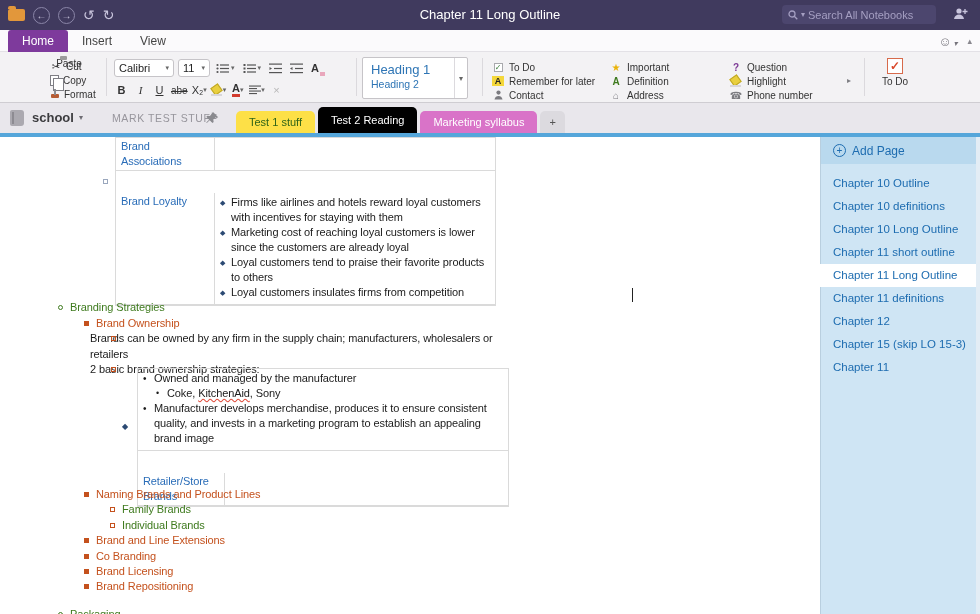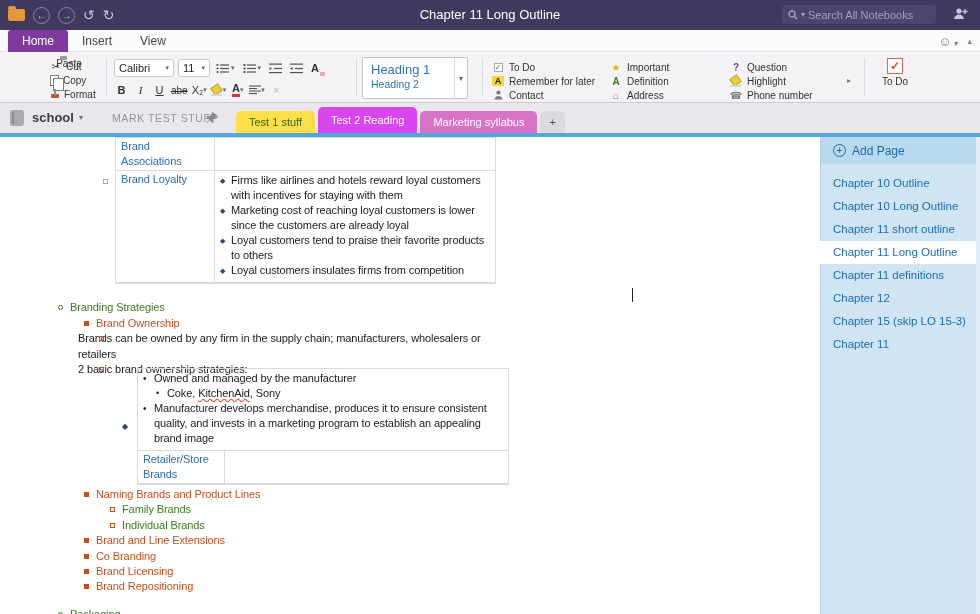--- a/index.html
+++ b/index.html
@@ -100,31 +100,31 @@
   .nbicon { position:absolute; left:10px; top:7px; width:14px; height:16px; background:#aba9b0; border-radius:2px 3px 3px 2px; }
   .nbicon::before { content:""; position:absolute; left:2px; top:2px; bottom:2px; width:2px; background:#8d8b92; }
   .nbname { position:absolute; left:32px; top:0; line-height:30px; font-size:13px; font-weight:bold; color:#3c3c3f;
             display:flex; align-items:center; gap:5px; }
   .nbname .dd { font-size:8px; color:#6e6c73; font-weight:normal; }
   .sgroup { position:absolute; left:112px; top:0; line-height:30px; font-size:10.5px; letter-spacing:.6px; color:#97959c; }
   .pin { position:absolute; left:206px; top:8px; }
   .tabs { position:absolute; left:236px; top:0; height:30px; display:flex; align-items:flex-end; gap:3px; }
   .stab { height:22px; line-height:22px; padding:0 13px; font-size:11px; border-radius:5px 5px 0 0; }
   .stab.green { background:#fde047; color:#2f6418; }
-  .stab.blue  { background:#d946ef; color:#fff; height:26px; line-height:26px; }
+  .stab.blue  { background:#000000; color:#fff; height:26px; line-height:26px; }
   .stab.pink  { background:#d973c8; color:#fff; }
   .stab.plus  { background:#dcdadf; color:#555; padding:0 9px; }
   .activeline { position:absolute; top:133px; left:0; width:100%; height:4px; background:#55a6da; }
 
   
   .content { position:absolute; top:137px; left:0; width:820px; height:477px; background:#fff;
              font-size:11px; letter-spacing:-0.1px; color:#1b1b1b; }
   .tblx { position:absolute; border:1px solid #dadada; }
   .t-row { display:flex; border-bottom:1px solid #dadada; }
-  .t-row:last-child { border-bottom:1px solid #dadada; }
+  .t-row:last-child { border-bottom:1px solid #dadada;margin-top:22px; }
   .t-cl { border-right:1px solid #dadada; padding:1px 5px; color:#2a6db8; line-height:15px; flex:none; }
   .t-cr { flex:1; padding:2px 5px 4px; line-height:15px; }
   .tbl1 { left:115px; top:0; width:381px; }
   .tbl1 .t-cl { width:99px; }
   .tbl1 .r1 { min-height:32px; }
   .tbl2 { left:137px; top:231px; width:372px; }
   .tbl2 .t-cl { width:87px; }
   .tbl2 .r2 { min-height:32px; }
   .d-li { display:flex; }
   .d-b { flex:none; width:11px; color:#2c4a73; font-size:7px; line-height:15px; }
@@ -135,21 +135,21 @@
   .dot-li.sub .dot-b { font-size:9px; }
   .sq-out { position:absolute; left:-13px; top:41px; width:5px; height:5px; border:1px solid #9aa7bd; }
   .dia-out { position:absolute; left:-16px; top:53px; color:#2c4a73; font-size:8px; }
   .cursor { position:absolute; left:632px; top:151px; width:1px; height:14px; background:#222; }
   .outline-a { position:absolute; left:0; top:151px; line-height:15.5px; }
   .list-b { position:absolute; left:0; top:350px; line-height:15.4px; }
   .ol { position:relative; }
   .ol .blt { position:absolute; top:5px; width:5px; height:5px; }
   .lv1 { padding-left:70px;margin-top:12px; } .lv1 .blt { left:58px; }
   .lv2 { padding-left:96px; } .lv2 .blt { left:84px; }
-  .lv3 { padding-left:78px; } .lv3 .blt { left:99px; }
+  .lv3 { padding-left:78px;margin-left:12px; } .lv3 .blt { left:99px; }
   .lv4 { padding-left:122px; } .lv4 .blt { left:110px; }
   .blt.circle { border:1px solid currentColor; border-radius:50%; }
   .blt.sqf { background:currentColor; }
   .blt.sqo { border:1px solid #c4511d; }
   .green { color:#3E7A1E; } .orange { color:#C4511D; } .blk { color:#1b1b1b; }
   .para { max-width:492px; }
   .spell { text-decoration-line:underline; text-decoration-style:wavy; text-decoration-color:#e04b3a; }
 
   
   .sidebar { position:absolute; top:137px; right:0; width:160px; height:477px; background:#cfe5f4;
@@ -491,20 +491,21 @@
     </div>
   </main>
 
   <aside class="sidebar">
     <div class="addpage">
       <span class="plusc">+</span>
       <span>Add Page</span>
     </div>
     <div class="pages">
       <div class="pg">Chapter 10 Outline</div>
+      <div class="pg">Chapter 10 definitions</div>
       <div class="pg">Chapter 10 Long Outline</div>
       <div class="pg">Chapter 11 short outline</div>
       <div class="pg sel">Chapter 11 Long Outline</div>
       <div class="pg">Chapter 11 definitions</div>
       <div class="pg">Chapter 12</div>
       <div class="pg">Chapter 15 (skip LO 15-3)</div>
       <div class="pg">Chapter 11</div>
     </div>
     <div class="sb-scroll"></div>
   </aside>

